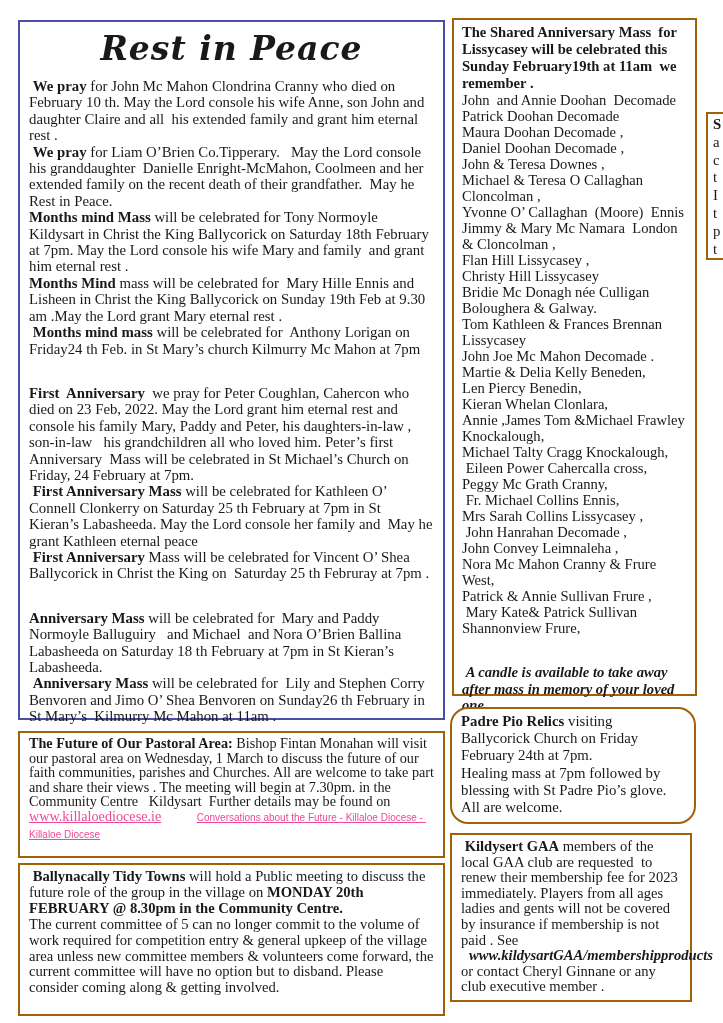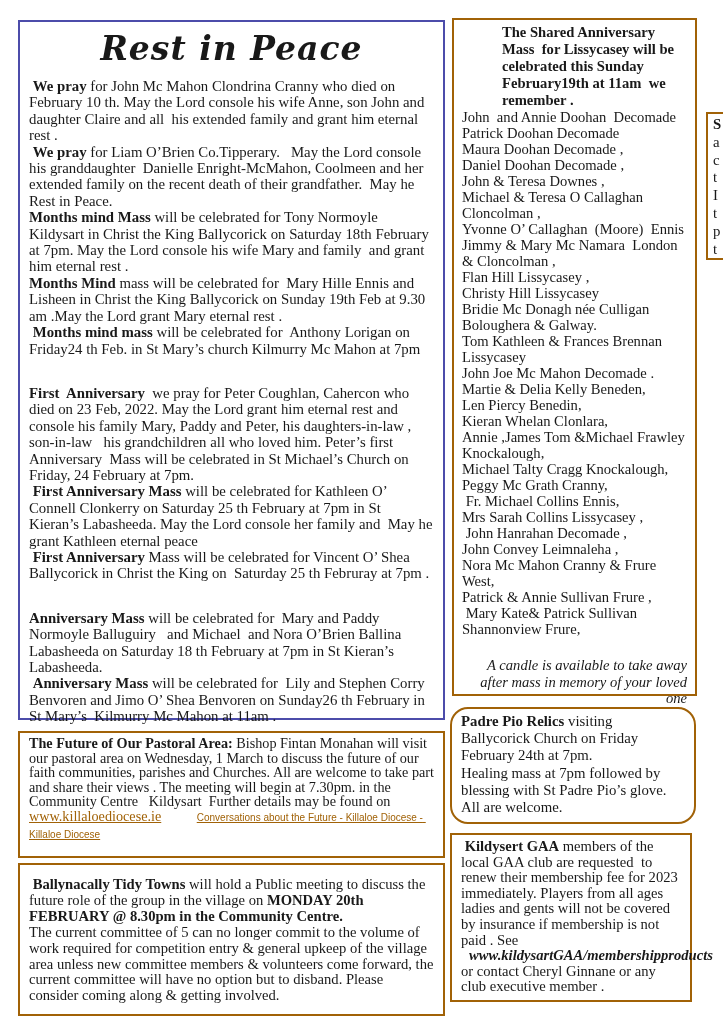--- a/index.html
+++ b/index.html
@@ -9,55 +9,55 @@
     background:#ffffff;
     overflow:hidden;
     font-family:"Liberation Serif", serif;
     color:#191919;
   }
   .box{position:absolute;box-sizing:border-box;background:#ffffff;border:2px solid #a16207;}
   .box-rip{left:18px;top:20px;width:427px;height:700px;border-color:#4c4caa;padding:2px 9px 4px 9px;}
   .box-shared{left:452px;top:18px;width:245px;height:678px;padding:4px 8px;}
   .box-fragment{left:706px;top:112px;width:40px;height:148px;padding:2px 0 0 5px;}
   .box-pastoral{left:18px;top:731px;width:427px;height:127px;padding:3px 9px;}
-  .box-tidy{left:18px;top:863px;width:427px;height:153px;padding:12px 9px;}
+  .box-tidy{left:18px;top:863px;width:427px;height:153px;padding:4px 9px;}
   .box-padre{left:450px;top:707px;width:246px;height:117px;padding:4px 9px;border-radius:18px;}
   .box-gaa{left:450px;top:833px;width:242px;height:169px;padding:4px 9px;}
 
   p{margin:0;white-space:pre-wrap;}
   .rip-title{
     text-align:center;
     font-family:"DejaVu Serif", serif;
     font-weight:bold;font-style:italic;
     font-size:33px;line-height:46px;
     letter-spacing:1px;
     margin:2px 0 6px 0;
     white-space:normal;
   }
   .box-rip p.body{font-size:14.8px;line-height:16.4px;}
   .gap-before{margin-top:28px;}
   .big-gap-before{margin-top:26px;}
   .indent{padding-left:5px;}
 
   .box-shared{font-size:14.6px;line-height:16px;}
-  .shared-heading{font-weight:bold;line-height:17px;margin-left:40px;}
+  .shared-heading{font-weight:bold;line-height:17px;}
   .name-line{white-space:pre-wrap;}
-  .candle-note{font-weight:normal;font-style:italic;margin-top:20px;line-height:16.5px;text-align:right;}
+  .candle-note{font-weight:bold;font-style:italic;margin-top:28px;line-height:16.5px;}
 
   .box-pastoral p{font-size:14.2px;line-height:14.6px;}
   .box-tidy p{font-size:14.6px;line-height:15.9px;}
   .box-padre p{font-size:14.8px;line-height:17.2px;}
   .box-gaa p{font-size:14.6px;line-height:15.6px;}
 
   .frag-line{font-size:14.8px;line-height:17.8px;white-space:pre;}
   .frag-line:first-child{font-weight:bold;}
 
   .seg-b{font-weight:bold;}
   .seg-i{font-weight:bold;font-style:italic;margin-left:8px;}
-  a.seg-link{color:#a16207;text-decoration:underline;cursor:pointer;}
+  a.seg-link{color:#ec4899;text-decoration:underline;cursor:pointer;}
   a.seg-link.sans{font-family:"Liberation Sans", sans-serif;font-size:10px;}
 </style>
 </head>
 <body>
 
 <div id="page">
 
   <div class="box box-rip">
     <p class="rip-title">Rest in Peace</p>
     <p class="body"><span class="seg-b"> We pray</span><span> for John Mc Mahon Clondrina Cranny who died on February 10 th. May the Lord console his wife Anne, son John and daughter Claire and all  his extended family and grant him eternal rest .</span></p>
@@ -87,20 +87,21 @@
         <div class="name-line">Flan Hill Lissycasey ,</div>
         <div class="name-line">Christy Hill Lissycasey</div>
         <div class="name-line">Bridie Mc Donagh née Culligan Boloughera &amp; Galway.</div>
         <div class="name-line">Tom Kathleen &amp; Frances Brennan Lissycasey</div>
         <div class="name-line">John Joe Mc Mahon Decomade .</div>
         <div class="name-line">Martie &amp; Delia Kelly Beneden,</div>
         <div class="name-line">Len Piercy Benedin,</div>
         <div class="name-line">Kieran Whelan Clonlara,</div>
         <div class="name-line">Annie ,James Tom &amp;Michael Frawley Knockalough,</div>
         <div class="name-line">Michael Talty Cragg Knockalough,</div>
+        <div class="name-line"> Eileen Power Cahercalla cross,</div>
         <div class="name-line">Peggy Mc Grath Cranny,</div>
         <div class="name-line"> Fr. Michael Collins Ennis,</div>
         <div class="name-line">Mrs Sarah Collins Lissycasey ,</div>
         <div class="name-line"> John Hanrahan Decomade ,</div>
         <div class="name-line">John Convey Leimnaleha ,</div>
         <div class="name-line">Nora Mc Mahon Cranny &amp; Frure West,</div>
         <div class="name-line">Patrick &amp; Annie Sullivan Frure ,</div>
         <div class="name-line"> Mary Kate&amp; Patrick Sullivan Shannonview Frure,</div>
       </div>
     <p class="candle-note"> A candle is available to take away after mass in memory of your loved one</p>

